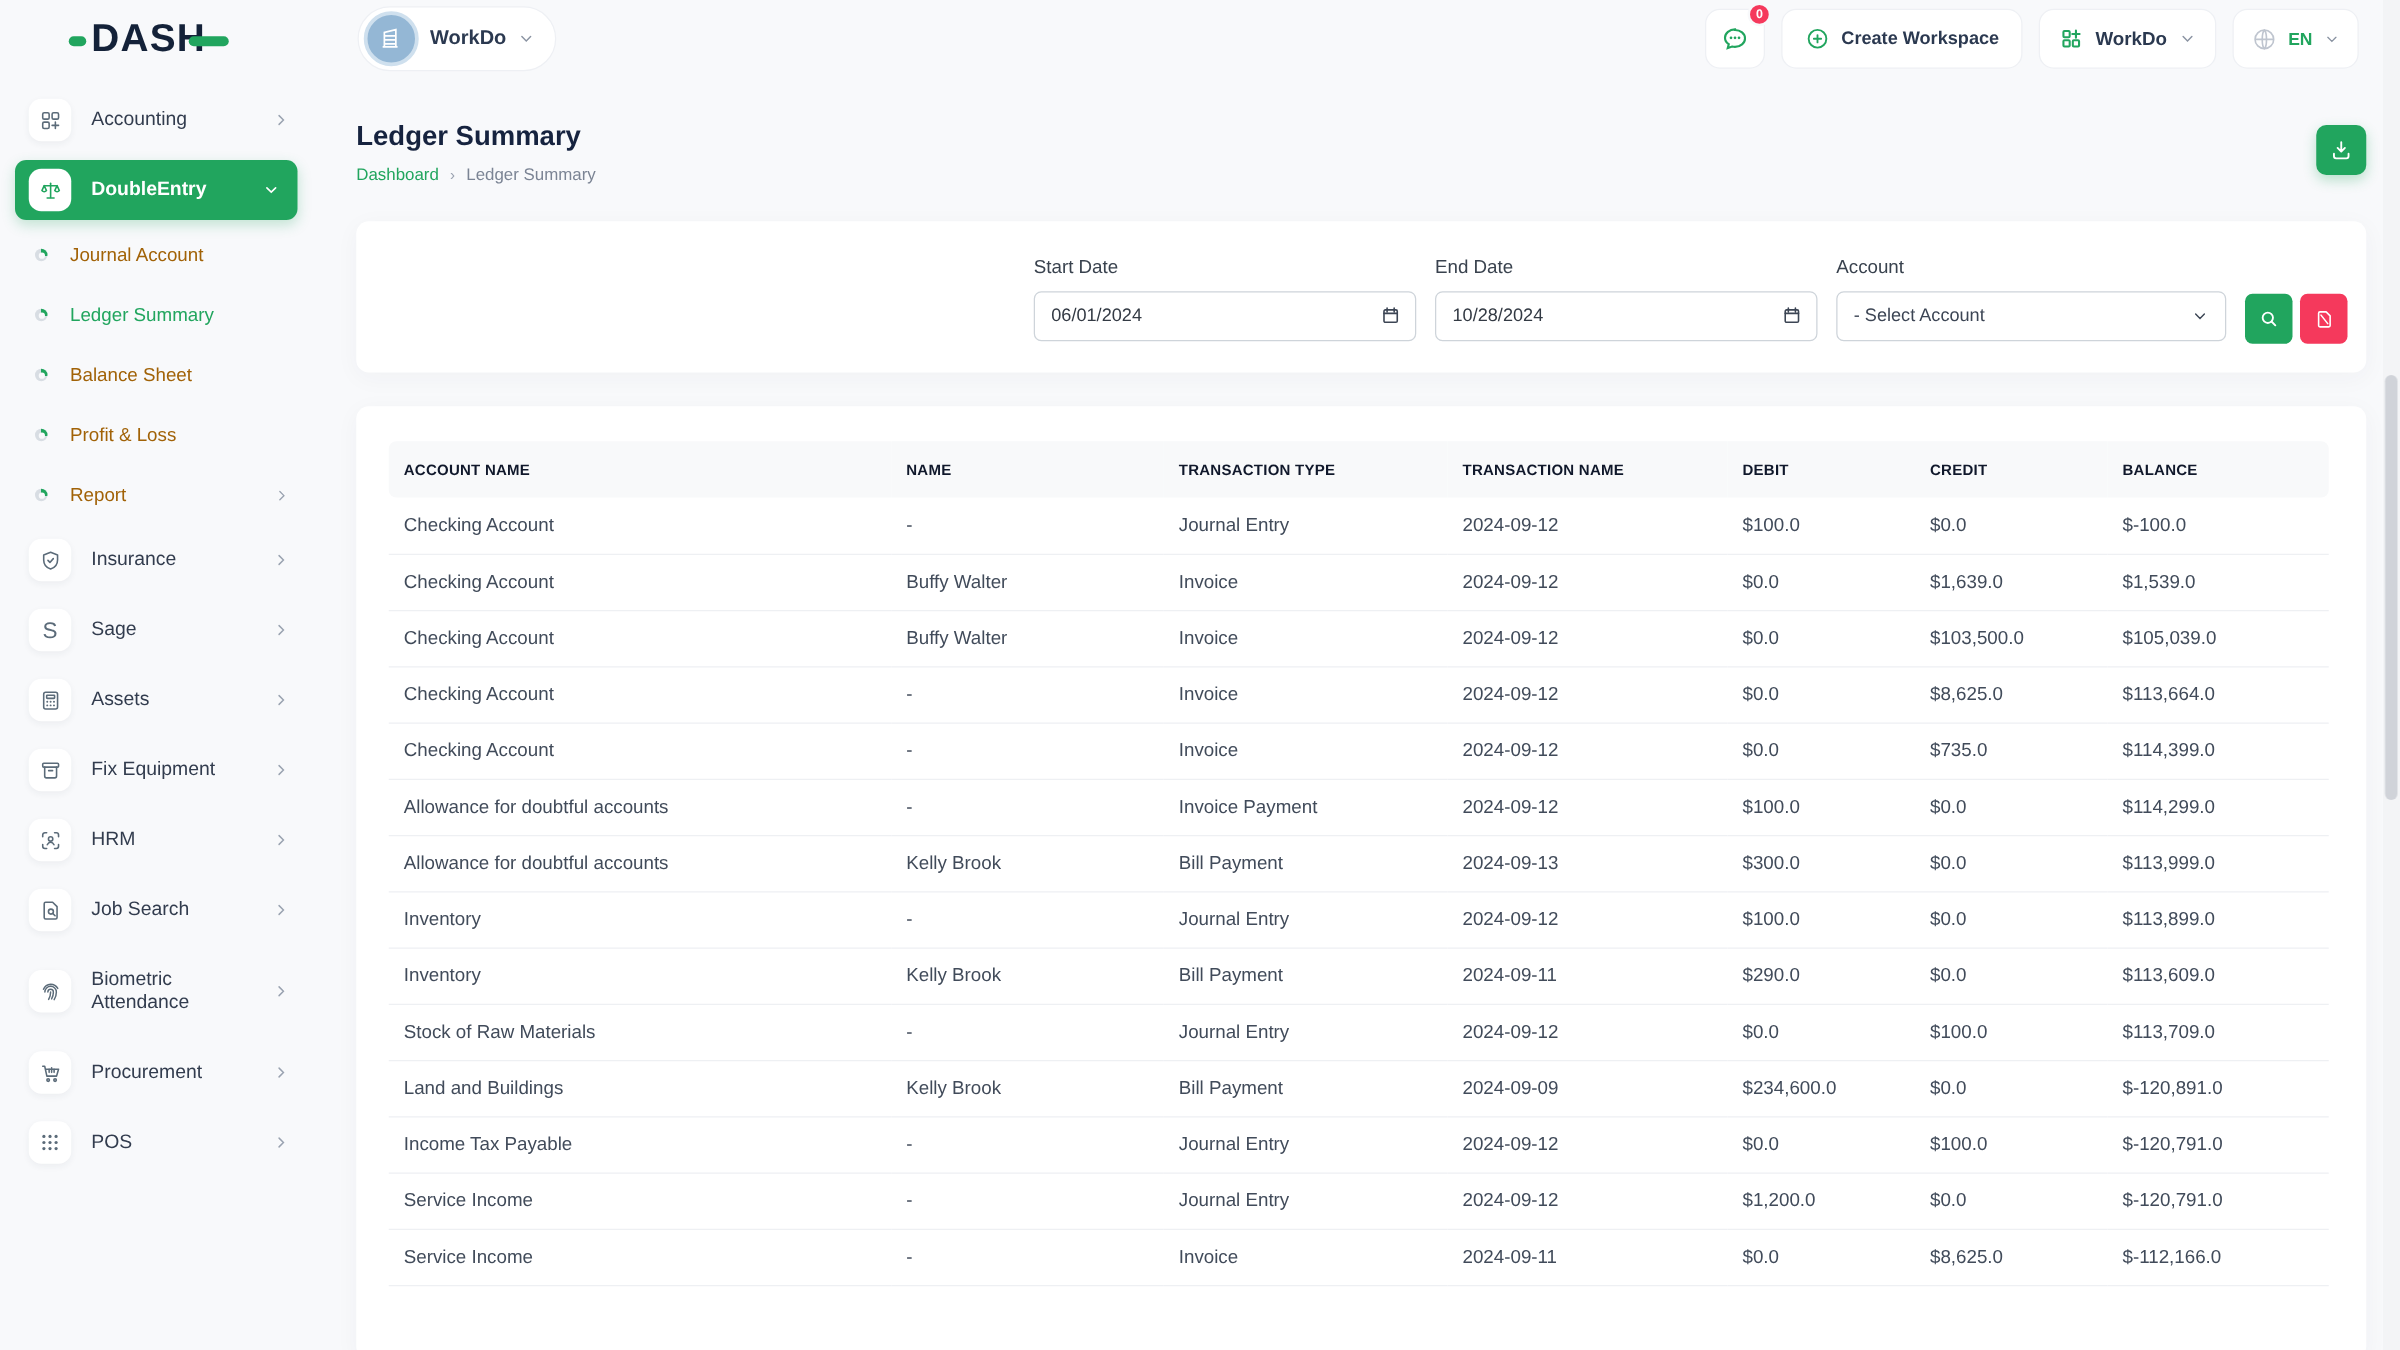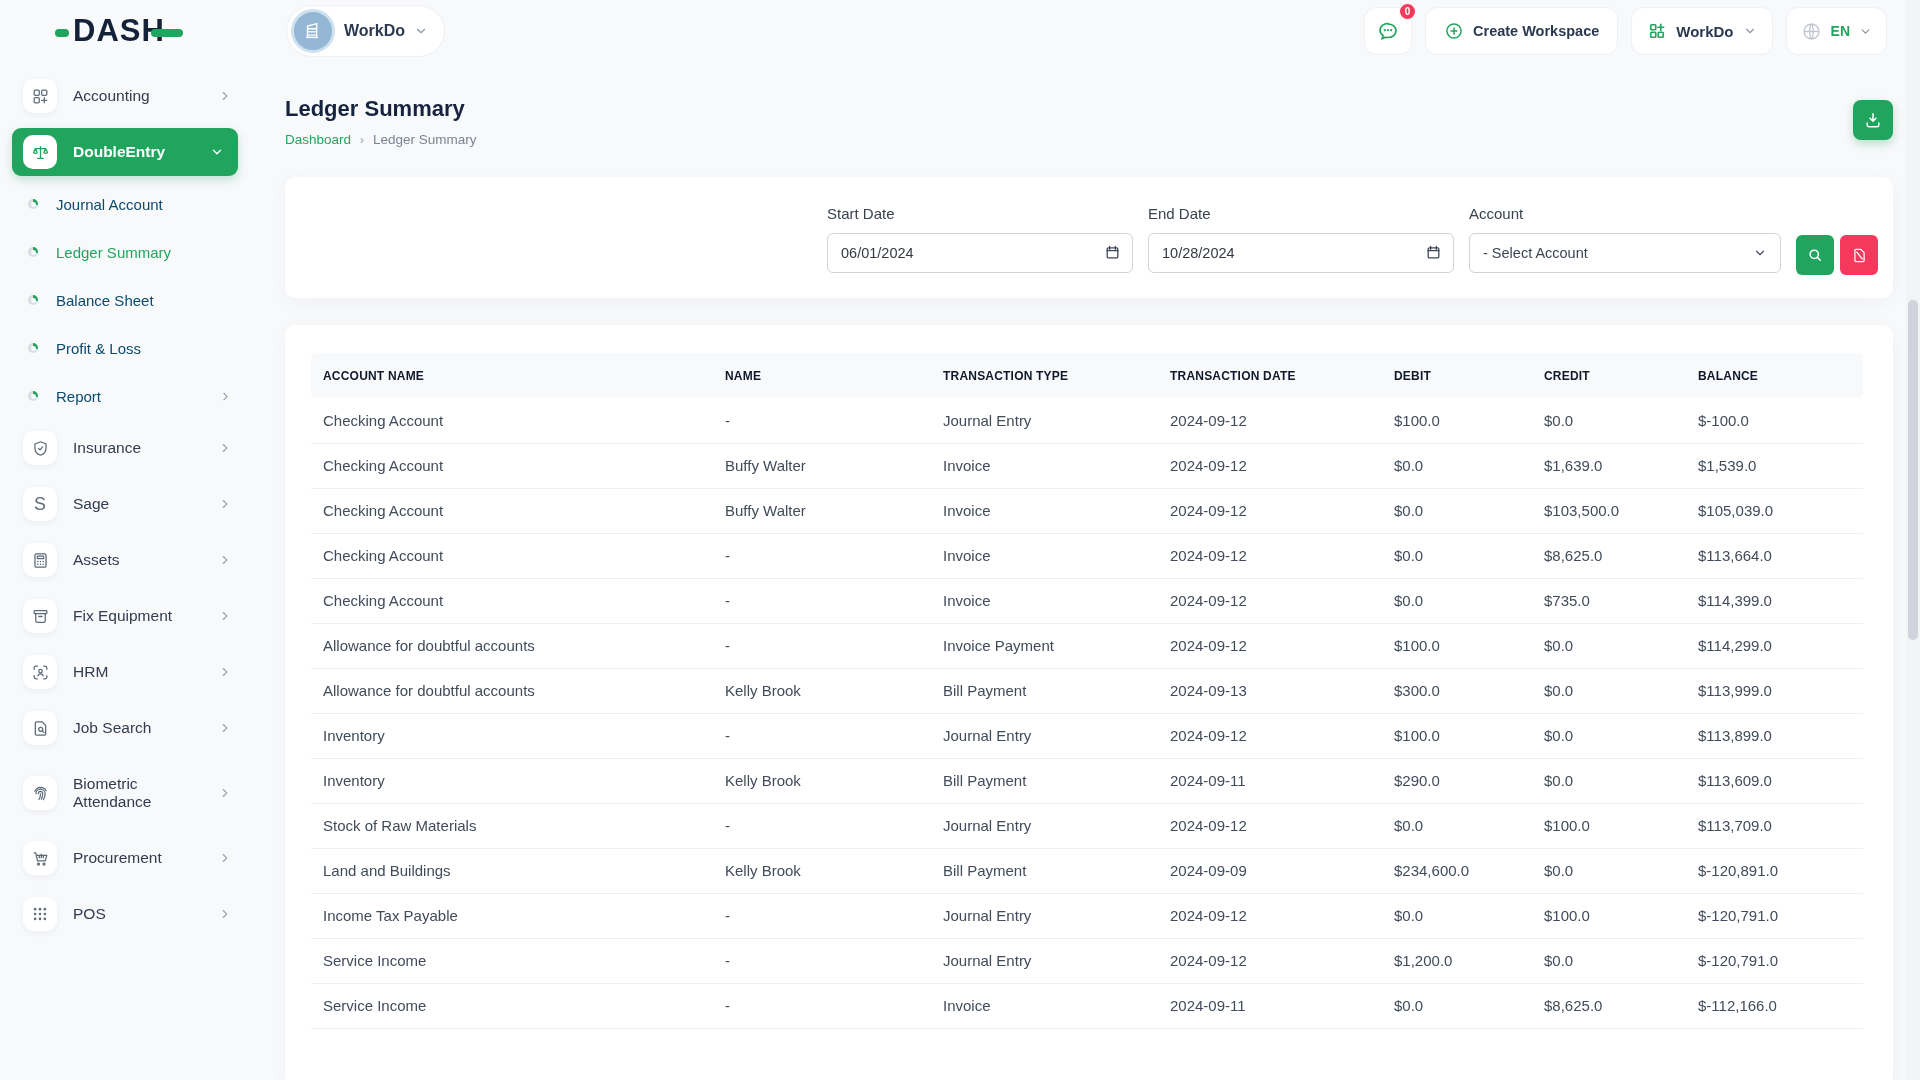--- a/index.html
+++ b/index.html
@@ -40,21 +40,21 @@
   .s-chev { margin-left:auto; display:flex; }
   .s-item.tall { height:74px; }
   .s-banner { height:48px; margin:4px 12px; background:#21a55e; border-radius:9px; display:flex; align-items:center;
               padding:0 14px 0 11px; cursor:pointer; box-shadow:0 4px 10px rgba(33,165,94,.25); }
   .s-banner .s-iconbox { box-shadow:none; }
   .s-banner .s-label { color:#fff; font-weight:700; }
   .s-sub { height:48px; display:flex; align-items:center; padding:0 18px 0 28px; cursor:pointer; }
   .bullet { width:10px; height:10px; border-radius:50%; position:relative; flex:0 0 10px;
             background:conic-gradient(#21a55e 0deg 100deg, #d8dde3 100deg 360deg); }
   .bullet::after { content:''; position:absolute; inset:2.5px; background:#f8f9fb; border-radius:50%; }
-  .s-sub-label { margin-left:18px; font-size:15px; color:#0c4a6e; }
+  .s-sub-label { margin-left:18px; font-size:15px; color:#a16207; }
   .s-sub.active .s-sub-label { color:#21a55e; }
   
   .main { flex:1; padding:0 27px 0 35px; }
   .title-row { margin-top:34px; display:flex; align-items:flex-start; justify-content:space-between; }
   .page-title { font-size:22px; font-weight:700; color:#16233f; }
   .breadcrumb { margin-top:10px; display:flex; align-items:center; gap:9px; font-size:13.5px; }
   .bc-home { color:#21a55e; cursor:pointer; }
   .bc-sep { color:#9aa2b0; font-size:12px; }
   .bc-cur { color:#7b8494; }
   .dl-btn { width:40px; height:40px; border-radius:8px; background:#21a55e; border:none; display:flex;
@@ -464,21 +464,21 @@
           <col style="width:224px">
             <col style="width:150px">
             <col style="width:154px">
             <col>
         </colgroup>
         <thead>
           <tr>
               <th>ACCOUNT NAME</th>
               <th>NAME</th>
               <th>TRANSACTION TYPE</th>
-              <th>TRANSACTION DATE</th>
+              <th>TRANSACTION NAME</th>
               <th>DEBIT</th>
               <th>CREDIT</th>
               <th>BALANCE</th>
             </tr>
         </thead>
         <tbody>
             <tr>
               <td>Checking Account</td>
               <td>-</td>
               <td>Journal Entry</td>

